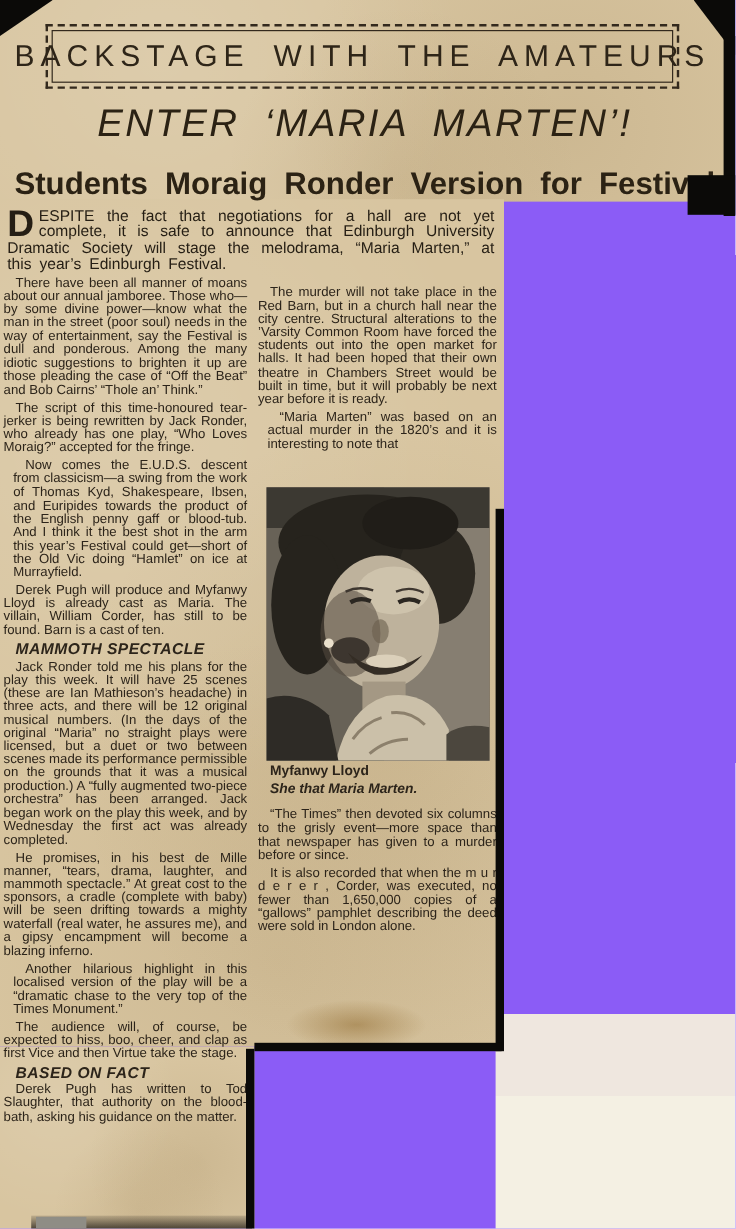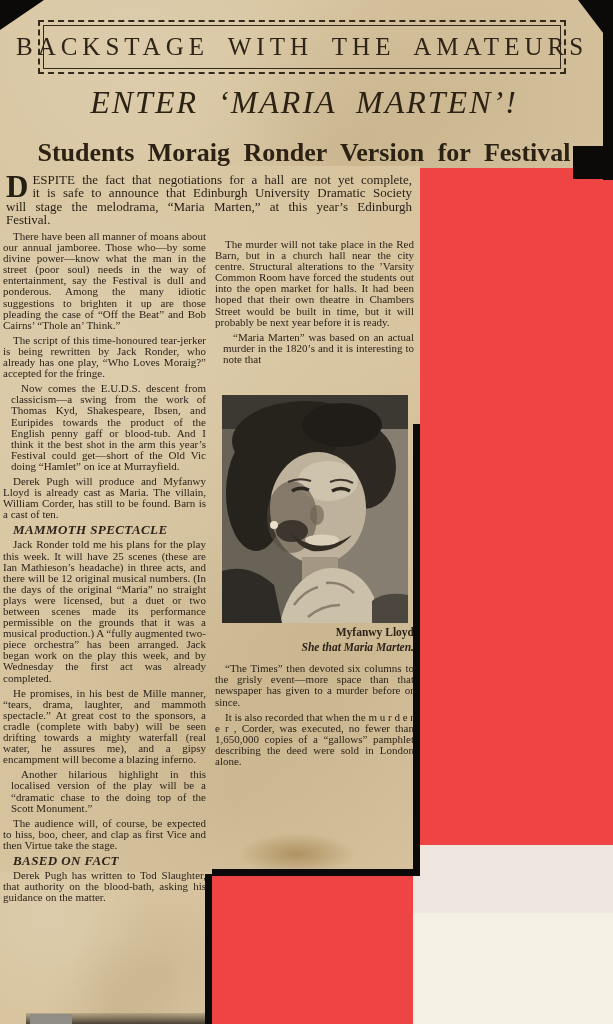--- a/index.html
+++ b/index.html
@@ -1,17 +1,17 @@
 <!DOCTYPE html>
 <html><head>
 <meta charset="utf-8">
 <style>
   html,body{margin:0;padding:0;background:#ffffff;}
-  .page{position:relative;width:613px;height:1024px;background:#ef4444;overflow:hidden;
-        font-family:Liberation Serif, serif;color:#2c241a;}
+  .page{position:relative;width:613px;height:1024px;background:#8b5cf6;overflow:hidden;
+        font-family:Liberation Sans, sans-serif;color:#2c241a;}
 
   
   .paper{background-color:#d8c5a0;
     background-image:
       radial-gradient(circle at 22% 28%, rgba(255,255,255,.12), transparent 52%),
       radial-gradient(circle at 78% 64%, rgba(122,92,44,.12), transparent 48%),
       radial-gradient(circle at 55% 90%, rgba(122,92,44,.10), transparent 40%);}
   .clip-header{position:absolute;left:0;top:0;width:608px;height:168px;z-index:1;}
   .clip-body{position:absolute;left:0;top:166px;width:420px;height:706px;z-index:1;}
   .clip-left-ext{position:absolute;left:0;top:872px;width:212px;height:152px;z-index:1;}
@@ -54,21 +54,21 @@
   .col-left{left:3px;top:231px;width:203px;}
   .col-right{left:215px;top:239px;width:199px;}
   .col p{margin:0 0 4px;text-indent:10px;}
   .col p.indented{margin-left:8px;margin-right:0;}
   .colhead{font-weight:bold;font-style:italic;font-size:13px;letter-spacing:.4px;
       margin:7px 0 4px;text-indent:0;}
 
   
   .photo-frame{margin:30px auto 4px;width:186px;height:228px;background:#5d574c;overflow:hidden;}
   .photo-frame svg{display:block;filter:grayscale(.25) sepia(.12) contrast(.98);}
-  .caption{text-align:right;margin:2px 0 10px;}
+  .caption{text-align:left;margin:2px 0 10px;}
   .caption-name{font-weight:bold;font-size:11.5px;text-indent:0;margin:0;}
   .caption-role{font-weight:bold;font-style:italic;font-size:11.5px;text-indent:0;margin:0;}
 </style>
 </head>
 <body>
 
 <div class="page">
 
   <div class="cream-rect"></div>
   <div class="clip-header paper"></div>
@@ -96,21 +96,21 @@
   <div class="lead"><span class="dropcap">D</span><span>ESPITE the fact that negotiations for a hall are not yet complete, it is safe to announce that Edinburgh University Dramatic Society will stage the melodrama, “Maria Marten,” at this year’s Edinburgh Festival.</span></div>
 
   <div class="col col-left">
     <p>There have been all manner of moans about our annual jamboree. Those who—by some divine power—know what the man in the street (poor soul) needs in the way of entertainment, say the Festival is dull and ponderous. Among the many idiotic suggestions to brighten it up are those pleading the case of “Off the Beat” and Bob Cairns’ “Thole an’ Think.”</p>
     <p>The script of this time-honoured tear-jerker is being rewritten by Jack Ronder, who already has one play, “Who Loves Moraig?” accepted for the fringe.</p>
     <p class="indented">Now comes the E.U.D.S. descent from classicism—a swing from the work of Thomas Kyd, Shakespeare, Ibsen, and Euripides towards the product of the English penny gaff or blood-tub. And I think it the best shot in the arm this year’s Festival could get—short of the Old Vic doing “Hamlet” on ice at Murrayfield.</p>
     <p>Derek Pugh will produce and Myfanwy Lloyd is already cast as Maria. The villain, William Corder, has still to be found. Barn is a cast of ten.</p>
     <p class="colhead">MAMMOTH SPECTACLE</p>
     <p>Jack Ronder told me his plans for the play this week. It will have 25 scenes (these are Ian Mathieson’s headache) in three acts, and there will be 12 original musical numbers. (In the days of the original “Maria” no straight plays were licensed, but a duet or two between scenes made its performance permissible on the grounds that it was a musical production.) A “fully augmented two-piece orchestra” has been arranged. Jack began work on the play this week, and by Wednesday the first act was already completed.</p>
     <p>He promises, in his best de Mille manner, “tears, drama, laughter, and mammoth spectacle.” At great cost to the sponsors, a cradle (complete with baby) will be seen drifting towards a mighty waterfall (real water, he assures me), and a gipsy encampment will become a blazing inferno.</p>
-    <p class="indented">Another hilarious highlight in this localised version of the play will be a “dramatic chase to the doing top of the Scott Monument.”</p>
+    <p class="indented">Another hilarious highlight in this localised version of the play will be a “dramatic chase to the very top of the Times Monument.”</p>
     <p>The audience will, of course, be expected to hiss, boo, cheer, and clap as first Vice and then Virtue take the stage.</p>
     <p class="colhead">BASED ON FACT</p>
     <p>Derek Pugh has written to Tod Slaughter, that authority on the blood-bath, asking his guidance on the matter.</p>
   </div>
 
   <div class="col col-right">
     <p>The murder will not take place in the Red Barn, but in a church hall near the city centre. Structural alterations to the ’Varsity Common Room have forced the students out into the open market for halls. It had been hoped that their own theatre in Chambers Street would be built in time, but it will probably be next year before it is ready.</p>
     <p class="indented">“Maria Marten” was based on an actual murder in the 1820’s and it is interesting to note that</p>
 
     <div class="photo-frame">

